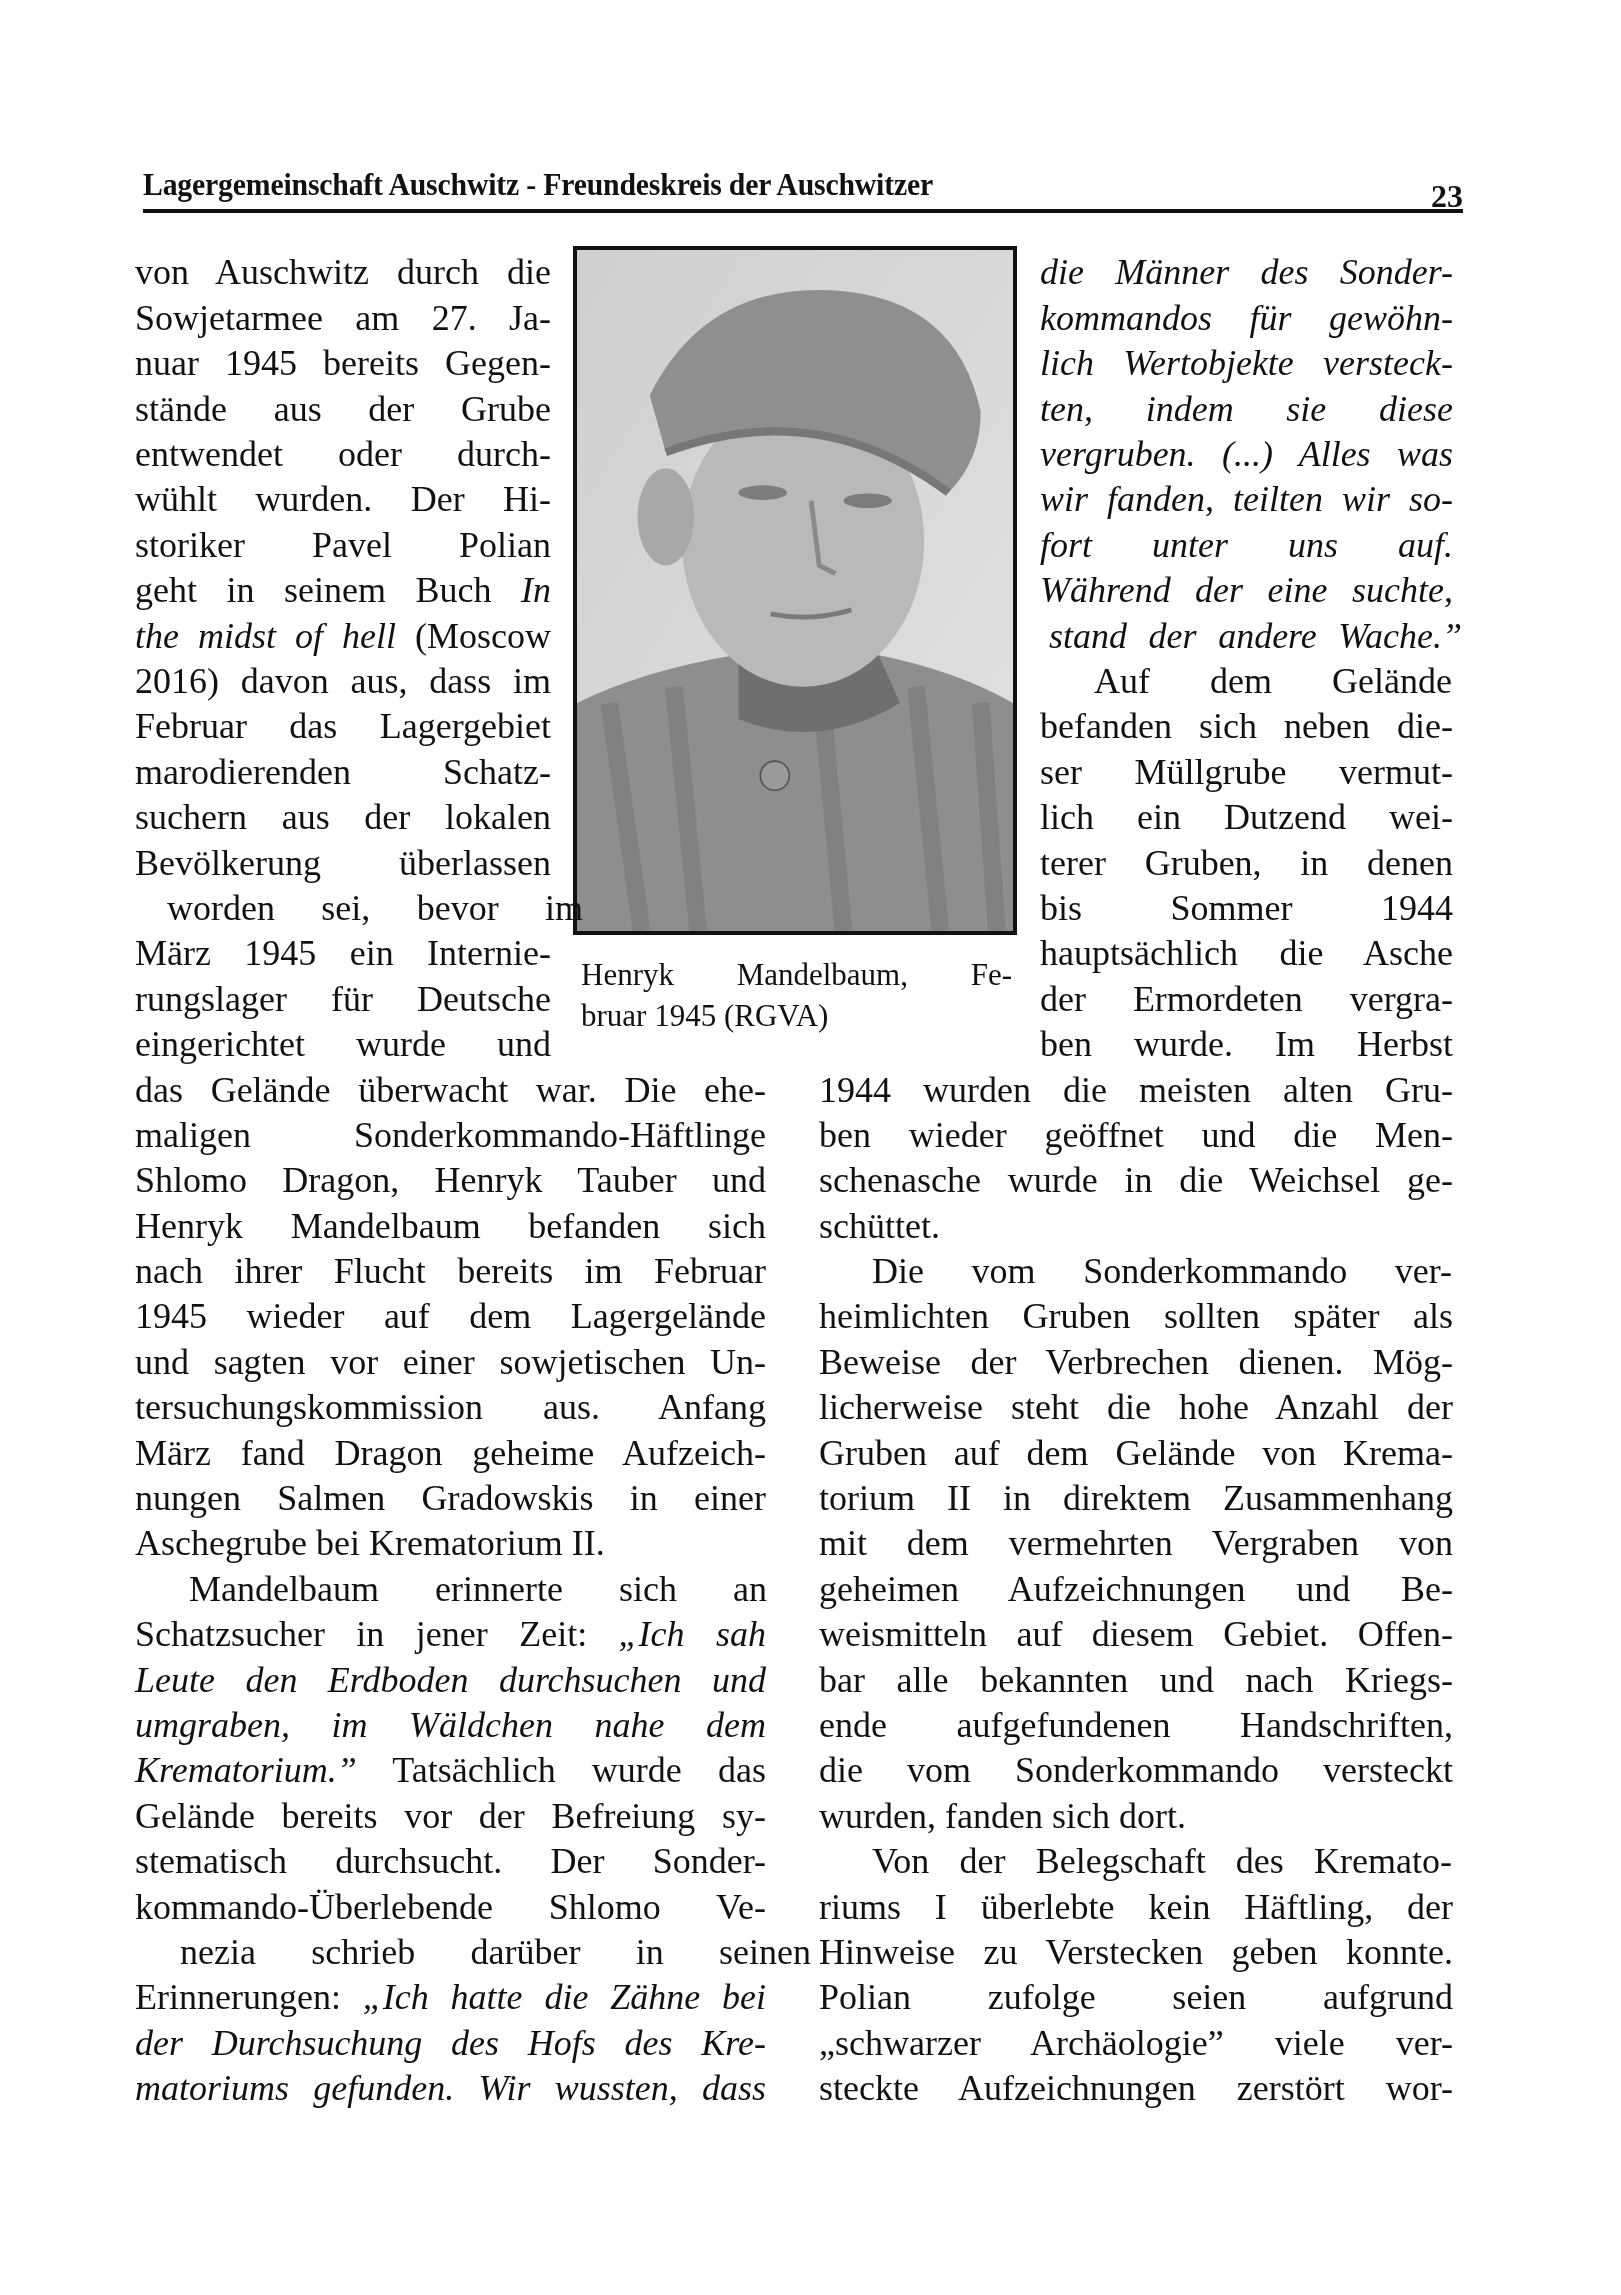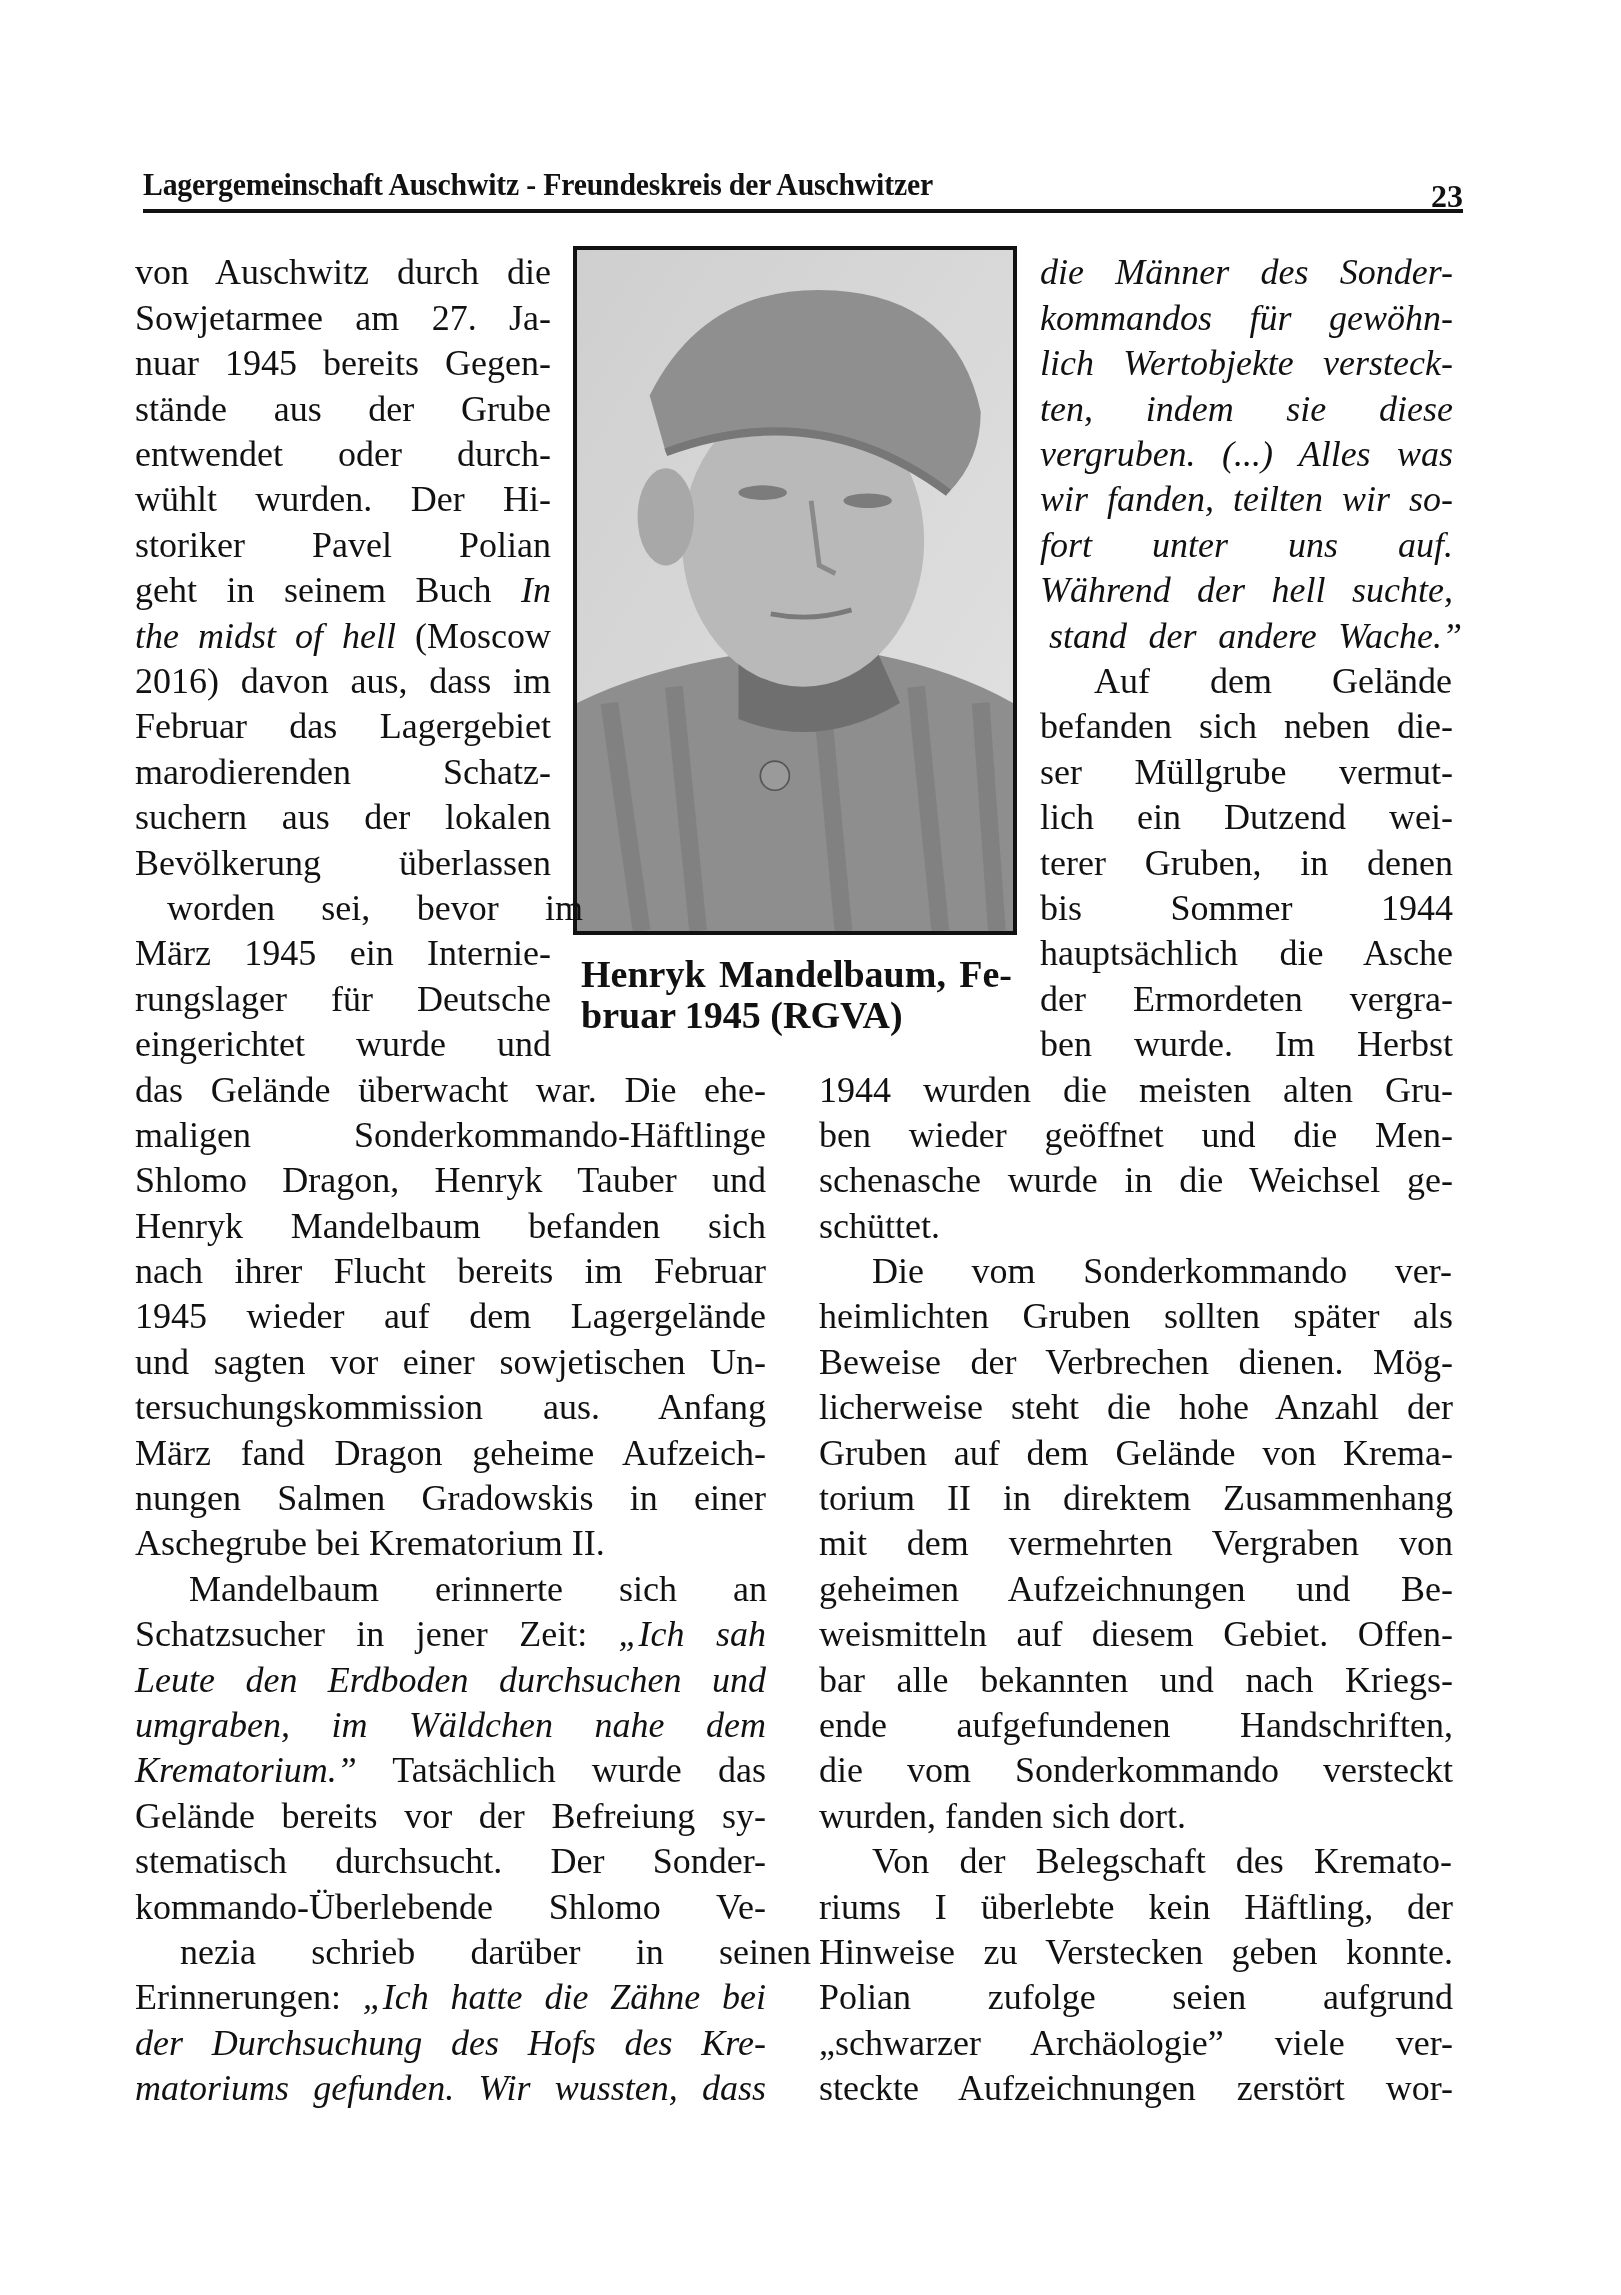--- a/index.html
+++ b/index.html
@@ -14,21 +14,21 @@
 
   .line { position: absolute; height: 45px; font-size: 36px; line-height: 45px; white-space: nowrap;
           text-align: justify; text-align-last: justify; overflow: visible; }
   .line.last { text-align-last: left; }
   .i { font-style: italic; }
 
   .photo-frame { position: absolute; left: 573px; top: 246px; width: 444px; height: 689px;
                  border: 4px solid #111; box-sizing: border-box; background: #d9d9d9; overflow: hidden; }
   .photo-frame svg { display: block; width: 100%; height: 100%; }
 
-  .caption { position: absolute; font-weight: bold; font-size: 38px; line-height: 41px; white-space: nowrap;
+  .caption { position: absolute; font-weight: normal; font-size: 31px; line-height: 41px; white-space: nowrap;
              text-align: justify; text-align-last: justify; }
   .caption.last { text-align-last: left; }
 </style>
 </head>
 <body>
 
 <div class="header">
   <div class="title">Lagergemeinschaft Auschwitz - Freundeskreis der Auschwitzer</div>
   <div class="pageno">23</div>
   <div class="rule"></div>
@@ -114,21 +114,21 @@
 </div>
 
 <div>
   <div class="line i" style="left:1040px; top:250px; width:413px;">die Männer des Sonder-</div>
   <div class="line i" style="left:1040px; top:296px; width:413px;">kommandos für gewöhn-</div>
   <div class="line i" style="left:1040px; top:341px; width:413px;">lich Wertobjekte versteck-</div>
   <div class="line i" style="left:1040px; top:387px; width:413px;">ten, indem sie diese</div>
   <div class="line i" style="left:1040px; top:432px; width:413px;">vergruben. (...) Alles was</div>
   <div class="line i" style="left:1040px; top:477px; width:413px;">wir fanden, teilten wir so-</div>
   <div class="line i" style="left:1040px; top:523px; width:413px;">fort unter uns auf.</div>
-  <div class="line i" style="left:1040px; top:568px; width:413px;">Während der hell suchte,</div>
+  <div class="line i" style="left:1040px; top:568px; width:413px;">Während der eine suchte,</div>
   <div class="line i" style="left:1028px; top:614px; width:413px;margin-left:21px;">stand der andere Wache.”</div>
 
   <div class="line" style="left:1094px; top:659px; width:358px;">Auf dem Gelände</div>
   <div class="line" style="left:1040px; top:704px; width:413px;">befanden sich neben die-</div>
   <div class="line" style="left:1040px; top:750px; width:413px;">ser Müllgrube vermut-</div>
   <div class="line" style="left:1040px; top:795px; width:413px;">lich ein Dutzend wei-</div>
   <div class="line" style="left:1040px; top:841px; width:413px;">terer Gruben, in denen</div>
   <div class="line" style="left:1040px; top:886px; width:413px;">bis Sommer 1944</div>
   <div class="line" style="left:1040px; top:931px; width:413px;">hauptsächlich die Asche</div>
   <div class="line" style="left:1040px; top:977px; width:413px;">der Ermordeten vergra-</div>

